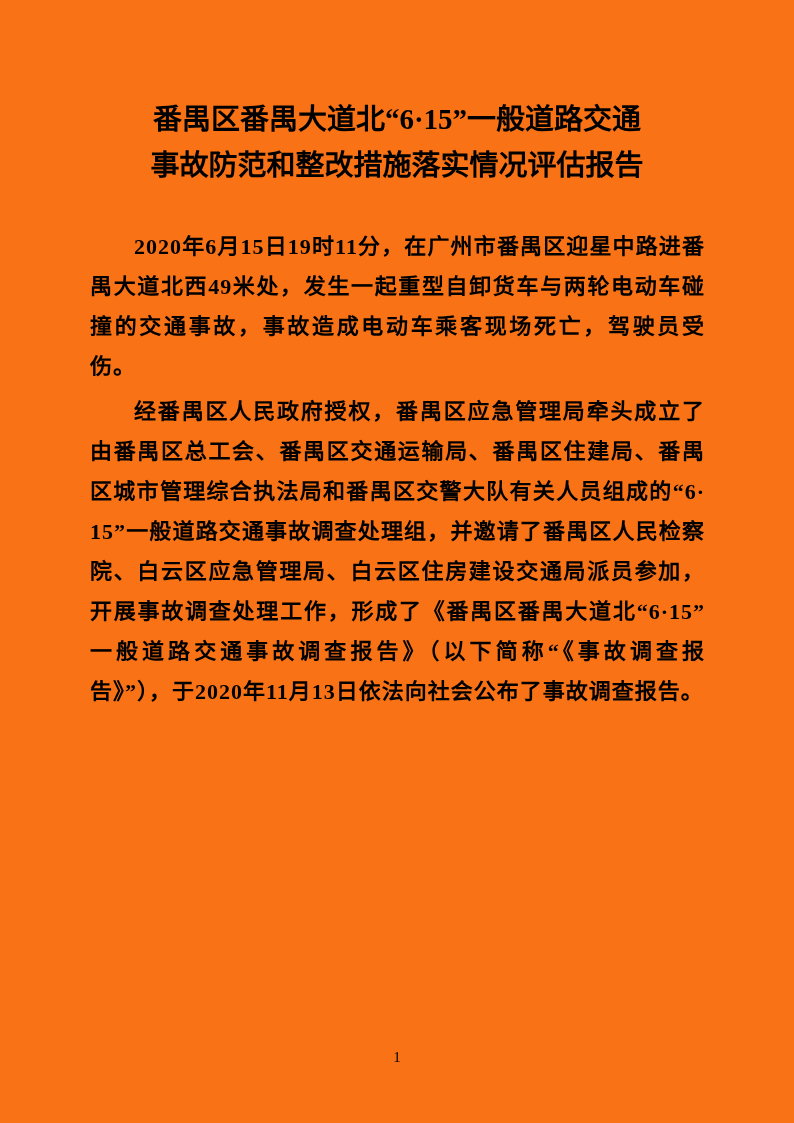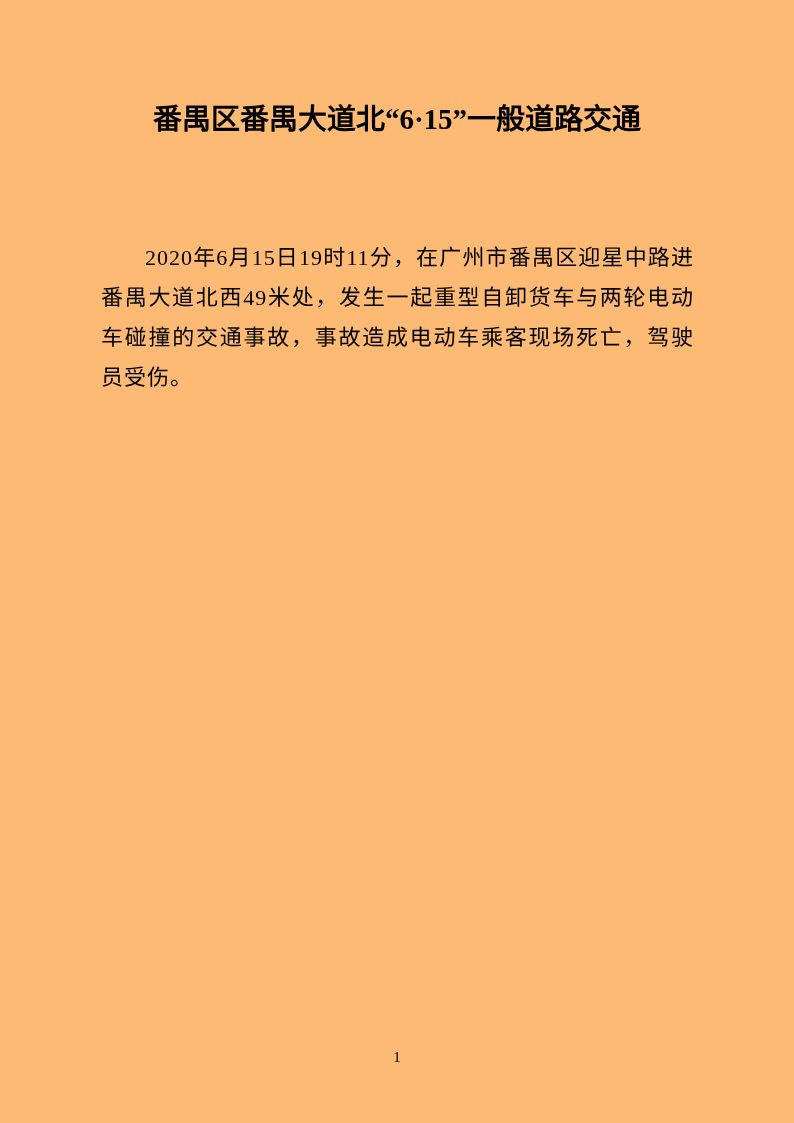--- a/index.html
+++ b/index.html
@@ -5,21 +5,21 @@
   html, body {
     margin: 0;
     padding: 0;
     background: #ffffff;
   }
   .page {
     position: relative;
     width: 794px;
     height: 1123px;
     margin: 0 auto;
-    background: #fdba74;
+    background: #f97316;
     color: #000000;
     font-family: "Liberation Serif", "DejaVu Serif", serif;
     overflow: hidden;
   }
   .doc-title {
     position: absolute;
     top: 96px;
     left: 0;
     right: 0;
     text-align: center;
@@ -30,45 +30,48 @@
   .doc-body {
     position: absolute;
     top: 222px;
     left: 85px;
     width: 625px;
     font-size: 22px;
     line-height: 40px;
     letter-spacing: 1px;
   }
   .para {
-    margin: 16px;
+    margin: 5px;
     text-indent: 2em;
     text-align: justify;
     text-align-last: left;
     text-justify: inter-character;
     word-break: break-all;
+    font-weight: bold;
   }
   .page-number {
     position: absolute;
     top: 1047px;
     left: 0;
     right: 0;
     text-align: center;
     font-size: 15px;
     line-height: 20px;
   }
 </style>
 </head>
 <body>
 
 <div class="page">
 
   <header class="doc-title">
     <div class="title-line">番禺区番禺大道北“6·15”一般道路交通</div>
+    <div class="title-line">事故防范和整改措施落实情况评估报告</div>
   </header>
 
   <main class="doc-body">
     <p class="para">2020年6月15日19时11分，在广州市番禺区迎星中路进番禺大道北西49米处，发生一起重型自卸货车与两轮电动车碰撞的交通事故，事故造成电动车乘客现场死亡，驾驶员受伤。</p>
+    <p class="para">经番禺区人民政府授权，番禺区应急管理局牵头成立了由番禺区总工会、番禺区交通运输局、番禺区住建局、番禺区城市管理综合执法局和番禺区交警大队有关人员组成的“6·15”一般道路交通事故调查处理组，并邀请了番禺区人民检察院、白云区应急管理局、白云区住房建设交通局派员参加，开展事故调查处理工作，形成了《番禺区番禺大道北“6·15”一般道路交通事故调查报告》（以下简称“《事故调查报告》”），于2020年11月13日依法向社会公布了事故调查报告。</p>
   </main>
 
   <footer class="page-number">1</footer>
 
 </div>
 
 </body></html>

